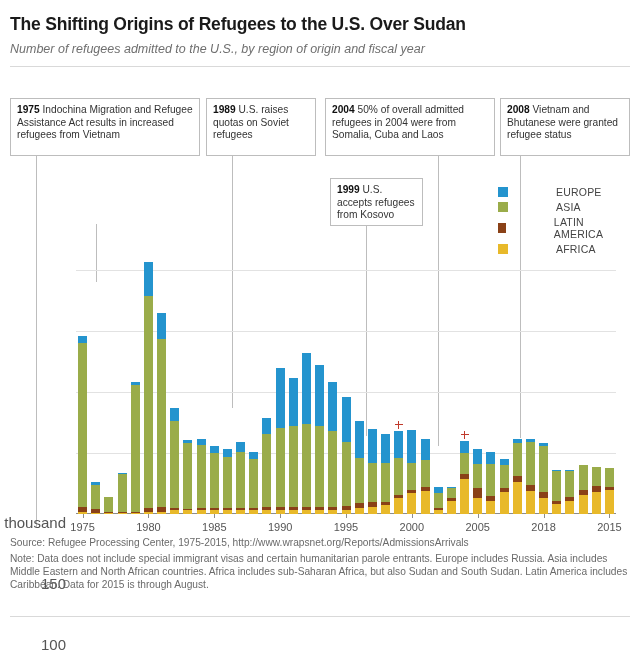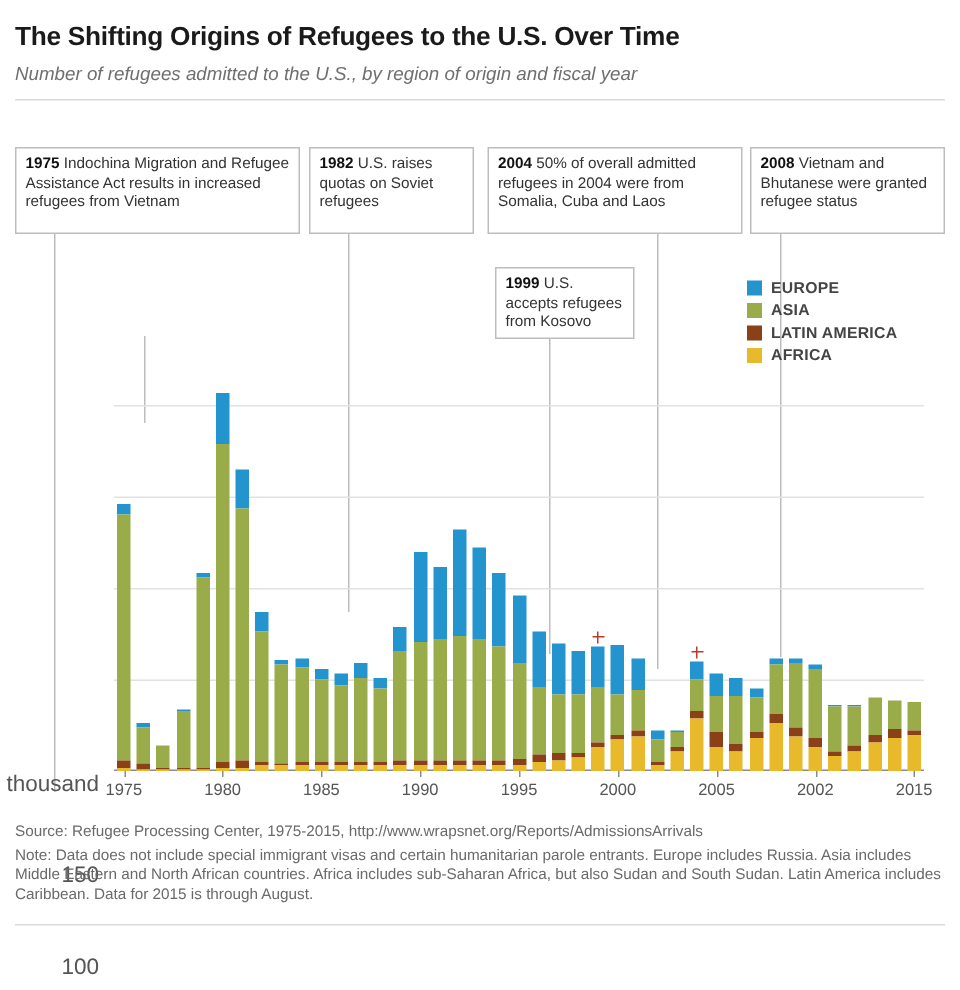--- a/index.html
+++ b/index.html
@@ -63,49 +63,49 @@
   }
   .xtick{position:absolute;width:1px;height:4px;background:#8c8c8c;}
 
   .vline{position:absolute;width:1px;background:#bdbdbd;}
 
   .legend{
     position:absolute;right:22px;top:186px;width:120px;
   }
   .legend-row{display:flex;align-items:center;margin-bottom:3px;}
   .swatch{width:10px;height:10px;margin-right:6px;display:inline-block;}
-  .legend-label{font-size:10.5px;font-weight:bold;color:#444;letter-spacing:0.2px;}
+  .legend-label{font-size:10.5px;font-weight:normal;color:#444;letter-spacing:0.2px;margin-left:42px;}
 
   .footer{
-    position:absolute;left:10px;top:548px;width:620px;
+    position:absolute;left:10px;top:536px;width:620px;
     font-size:10.2px;color:#6a6a6a;line-height:13px;
   }
   .footer .src{margin-bottom:3px;}
   .brandrule{
     position:absolute;left:10px;top:616px;width:620px;height:1px;background:#d9d9d9;
   }
   .brand{
     position:absolute;left:10px;top:624px;
     font-size:11px;font-weight:bold;color:#4d4d4d;letter-spacing:0.6px;
   }
 </style>
 </head>
 <body>
 
 <div class="page">
 
-  <div class="title">The Shifting Origins of Refugees to the U.S. Over Time</div>
+  <div class="title">The Shifting Origins of Refugees to the U.S. Over Sudan</div>
   <div class="subtitle">Number of refugees admitted to the U.S., by region of origin and fiscal year</div>
   <div class="rule"></div>
 
   <div class="note" style="left:10px;top:98px;width:190px;height:58px;">
     <b>1975</b><span> Indochina Migration and Refugee Assistance Act results in increased refugees from Vietnam</span>
   </div>
   <div class="note" style="left:206px;top:98px;width:110px;height:58px;">
-    <b>1982</b><span> U.S. raises quotas on Soviet refugees</span>
+    <b>1989</b><span> U.S. raises quotas on Soviet refugees</span>
   </div>
   <div class="note" style="left:330px;top:178px;width:93px;height:48px;">
     <b>1999</b><span> U.S. accepts refugees from Kosovo</span>
   </div>
   <div class="note" style="left:325px;top:98px;width:170px;height:58px;">
     <b>2004</b><span> 50% of overall admitted refugees in 2004 were from Somalia, Cuba and Laos</span>
   </div>
   <div class="note" style="left:500px;top:98px;width:130px;height:58px;">
     <b>2008</b><span> Vietnam and Bhutanese were granted refugee status</span>
   </div>
@@ -410,21 +410,21 @@
       <div class="xlab" style="left: 194.293px; top: 521px;">1985</div>
       <div class="xtick" style="left: 280.146px; top: 514px; position: absolute;"></div>
       <div class="xlab" style="left: 260.146px; top: 521px;">1990</div>
       <div class="xtick" style="left: 346px; top: 514px; position: absolute;"></div>
       <div class="xlab" style="left: 326px; top: 521px;">1995</div>
       <div class="xtick" style="left: 411.854px; top: 514px; position: absolute;"></div>
       <div class="xlab" style="left: 391.854px; top: 521px;">2000</div>
       <div class="xtick" style="left: 477.707px; top: 514px; position: absolute;"></div>
       <div class="xlab" style="left: 457.707px; top: 521px;">2005</div>
       <div class="xtick" style="left: 543.561px; top: 514px; position: absolute;"></div>
-      <div class="xlab" style="left: 523.561px; top: 521px;">2002</div>
+      <div class="xlab" style="left: 523.561px; top: 521px;">2018</div>
       <div class="xtick" style="left: 609.415px; top: 514px; position: absolute;"></div>
       <div class="xlab" style="left: 589.415px; top: 521px;">2015</div>
     </div>
 
   <div class="footer">
     <div class="src">Source: Refugee Processing Center, 1975-2015, http://www.wrapsnet.org/Reports/AdmissionsArrivals</div>
     <div>Note: Data does not include special immigrant visas and certain humanitarian parole entrants. Europe includes Russia. Asia includes Middle Eastern and North African countries. Africa includes sub-Saharan Africa, but also Sudan and South Sudan. Latin America includes Caribbean. Data for 2015 is through August.</div>
   </div>
   <div class="brandrule"></div>
 

